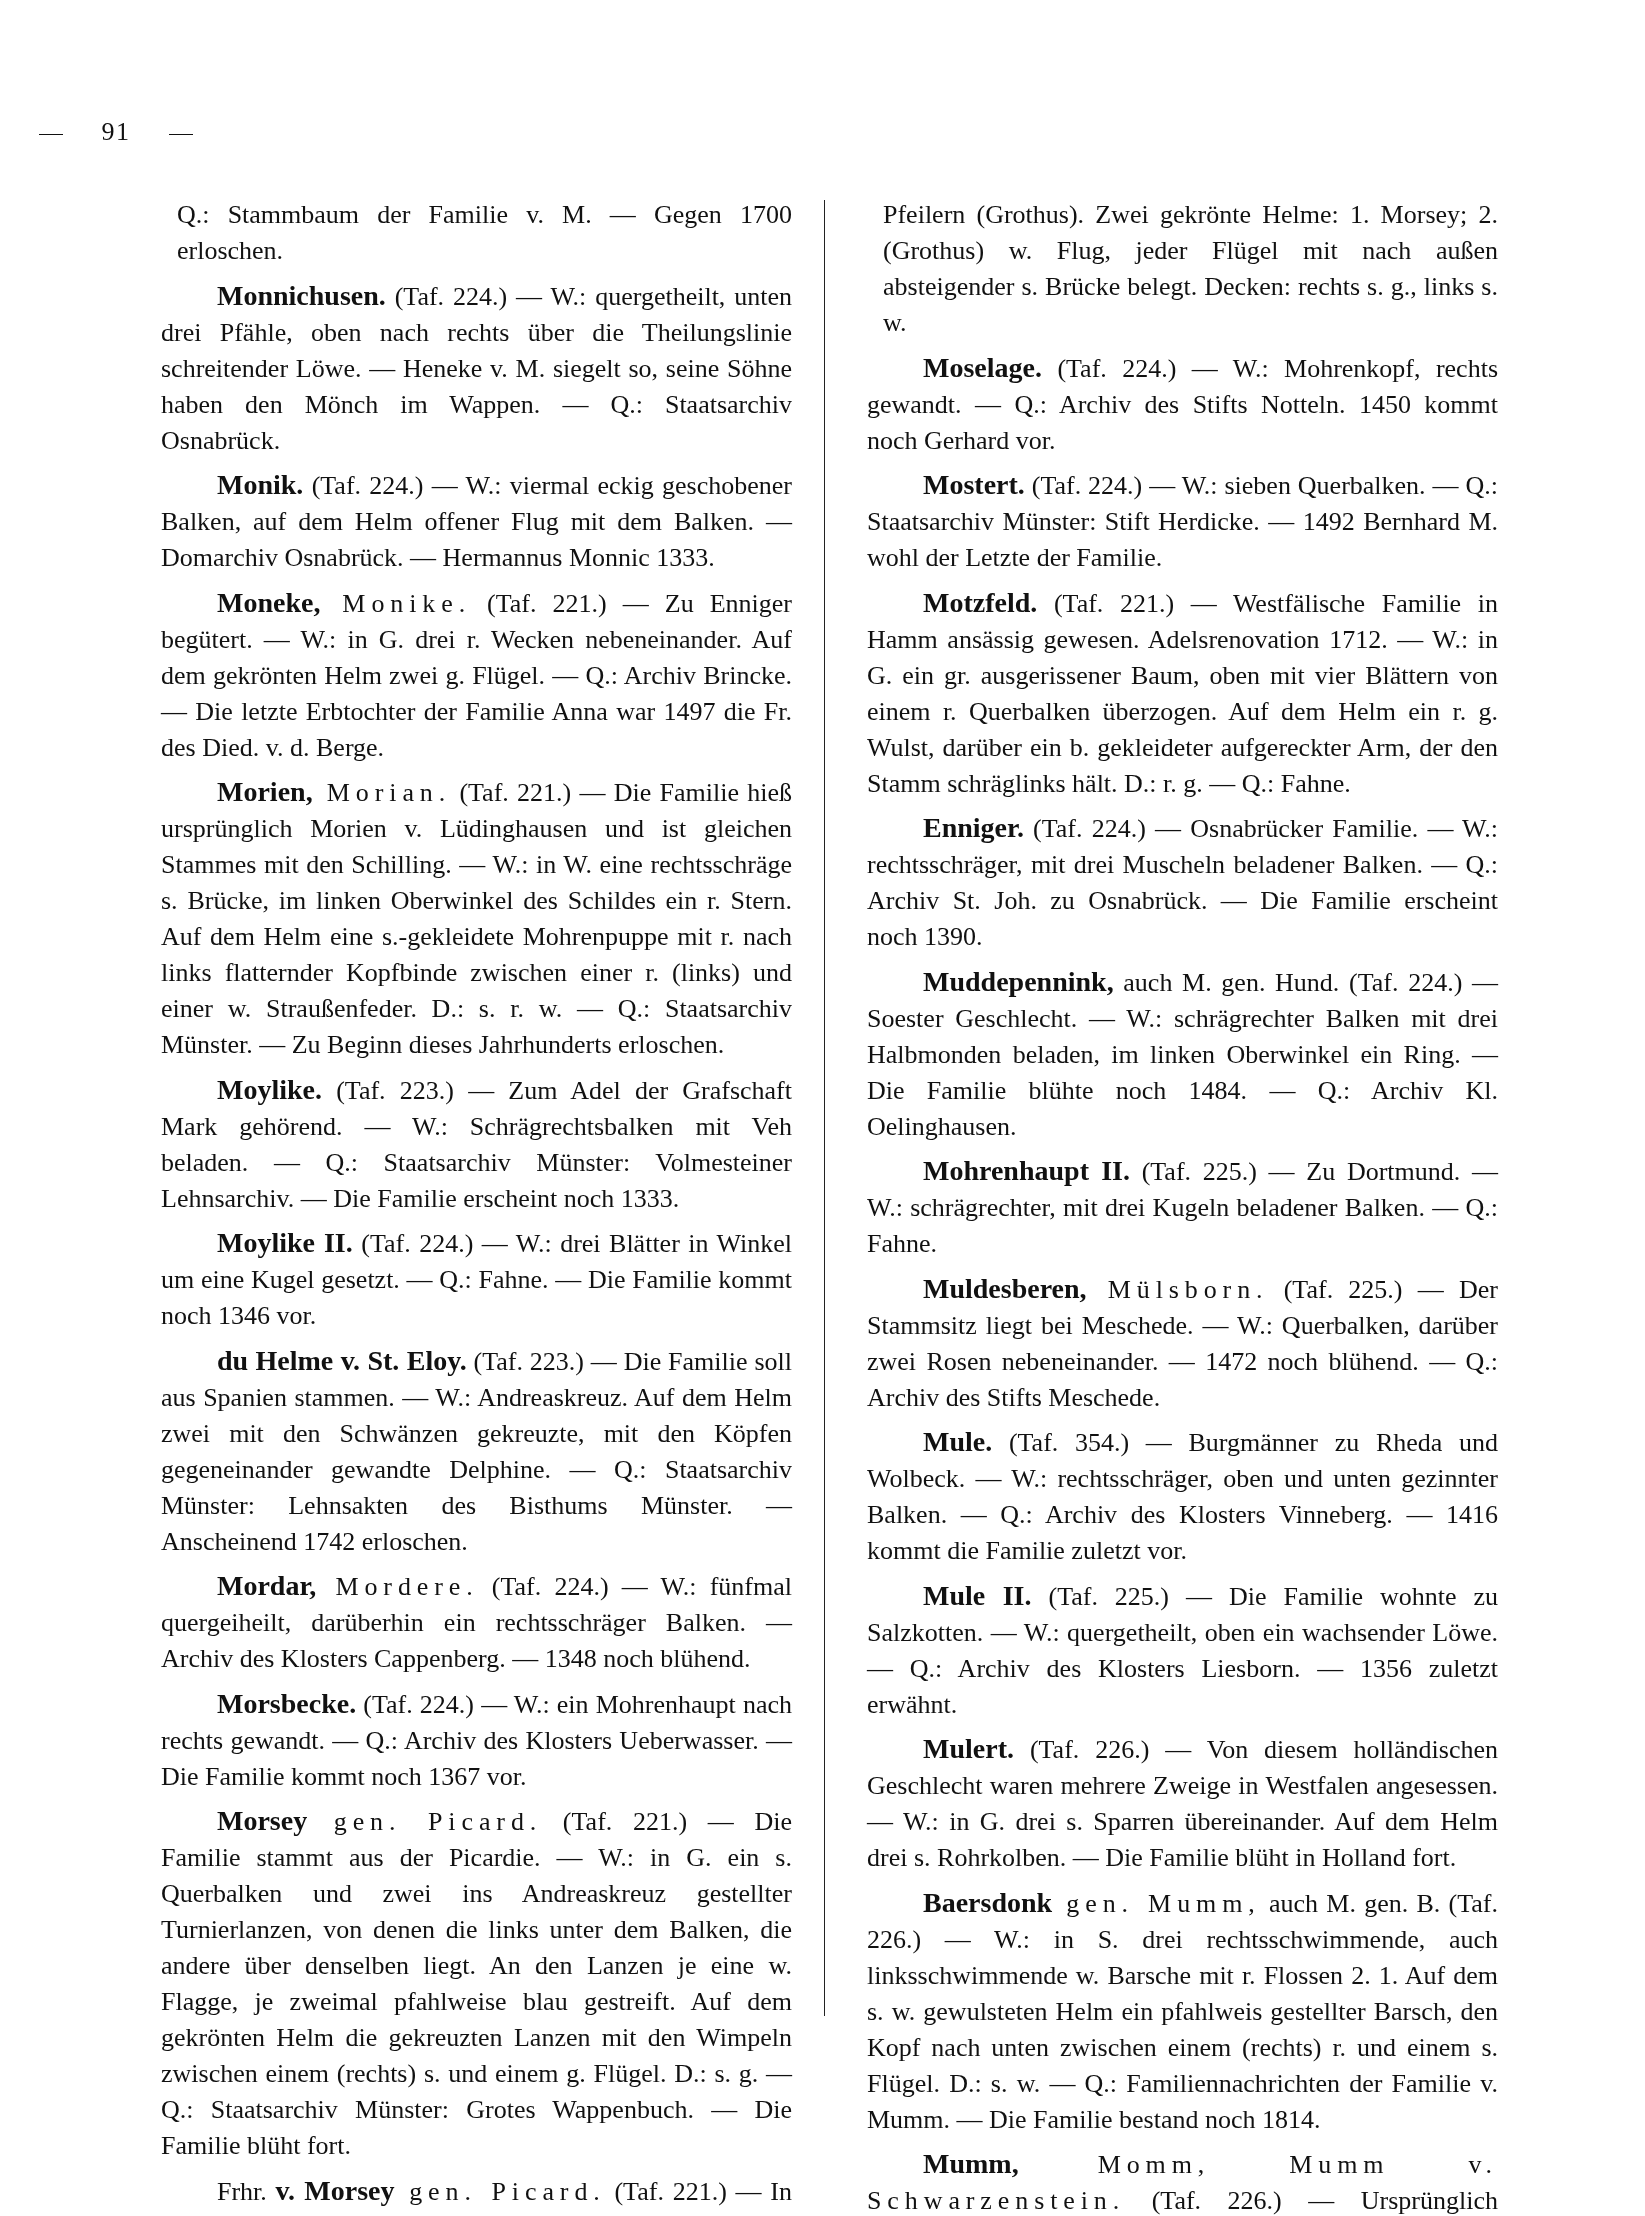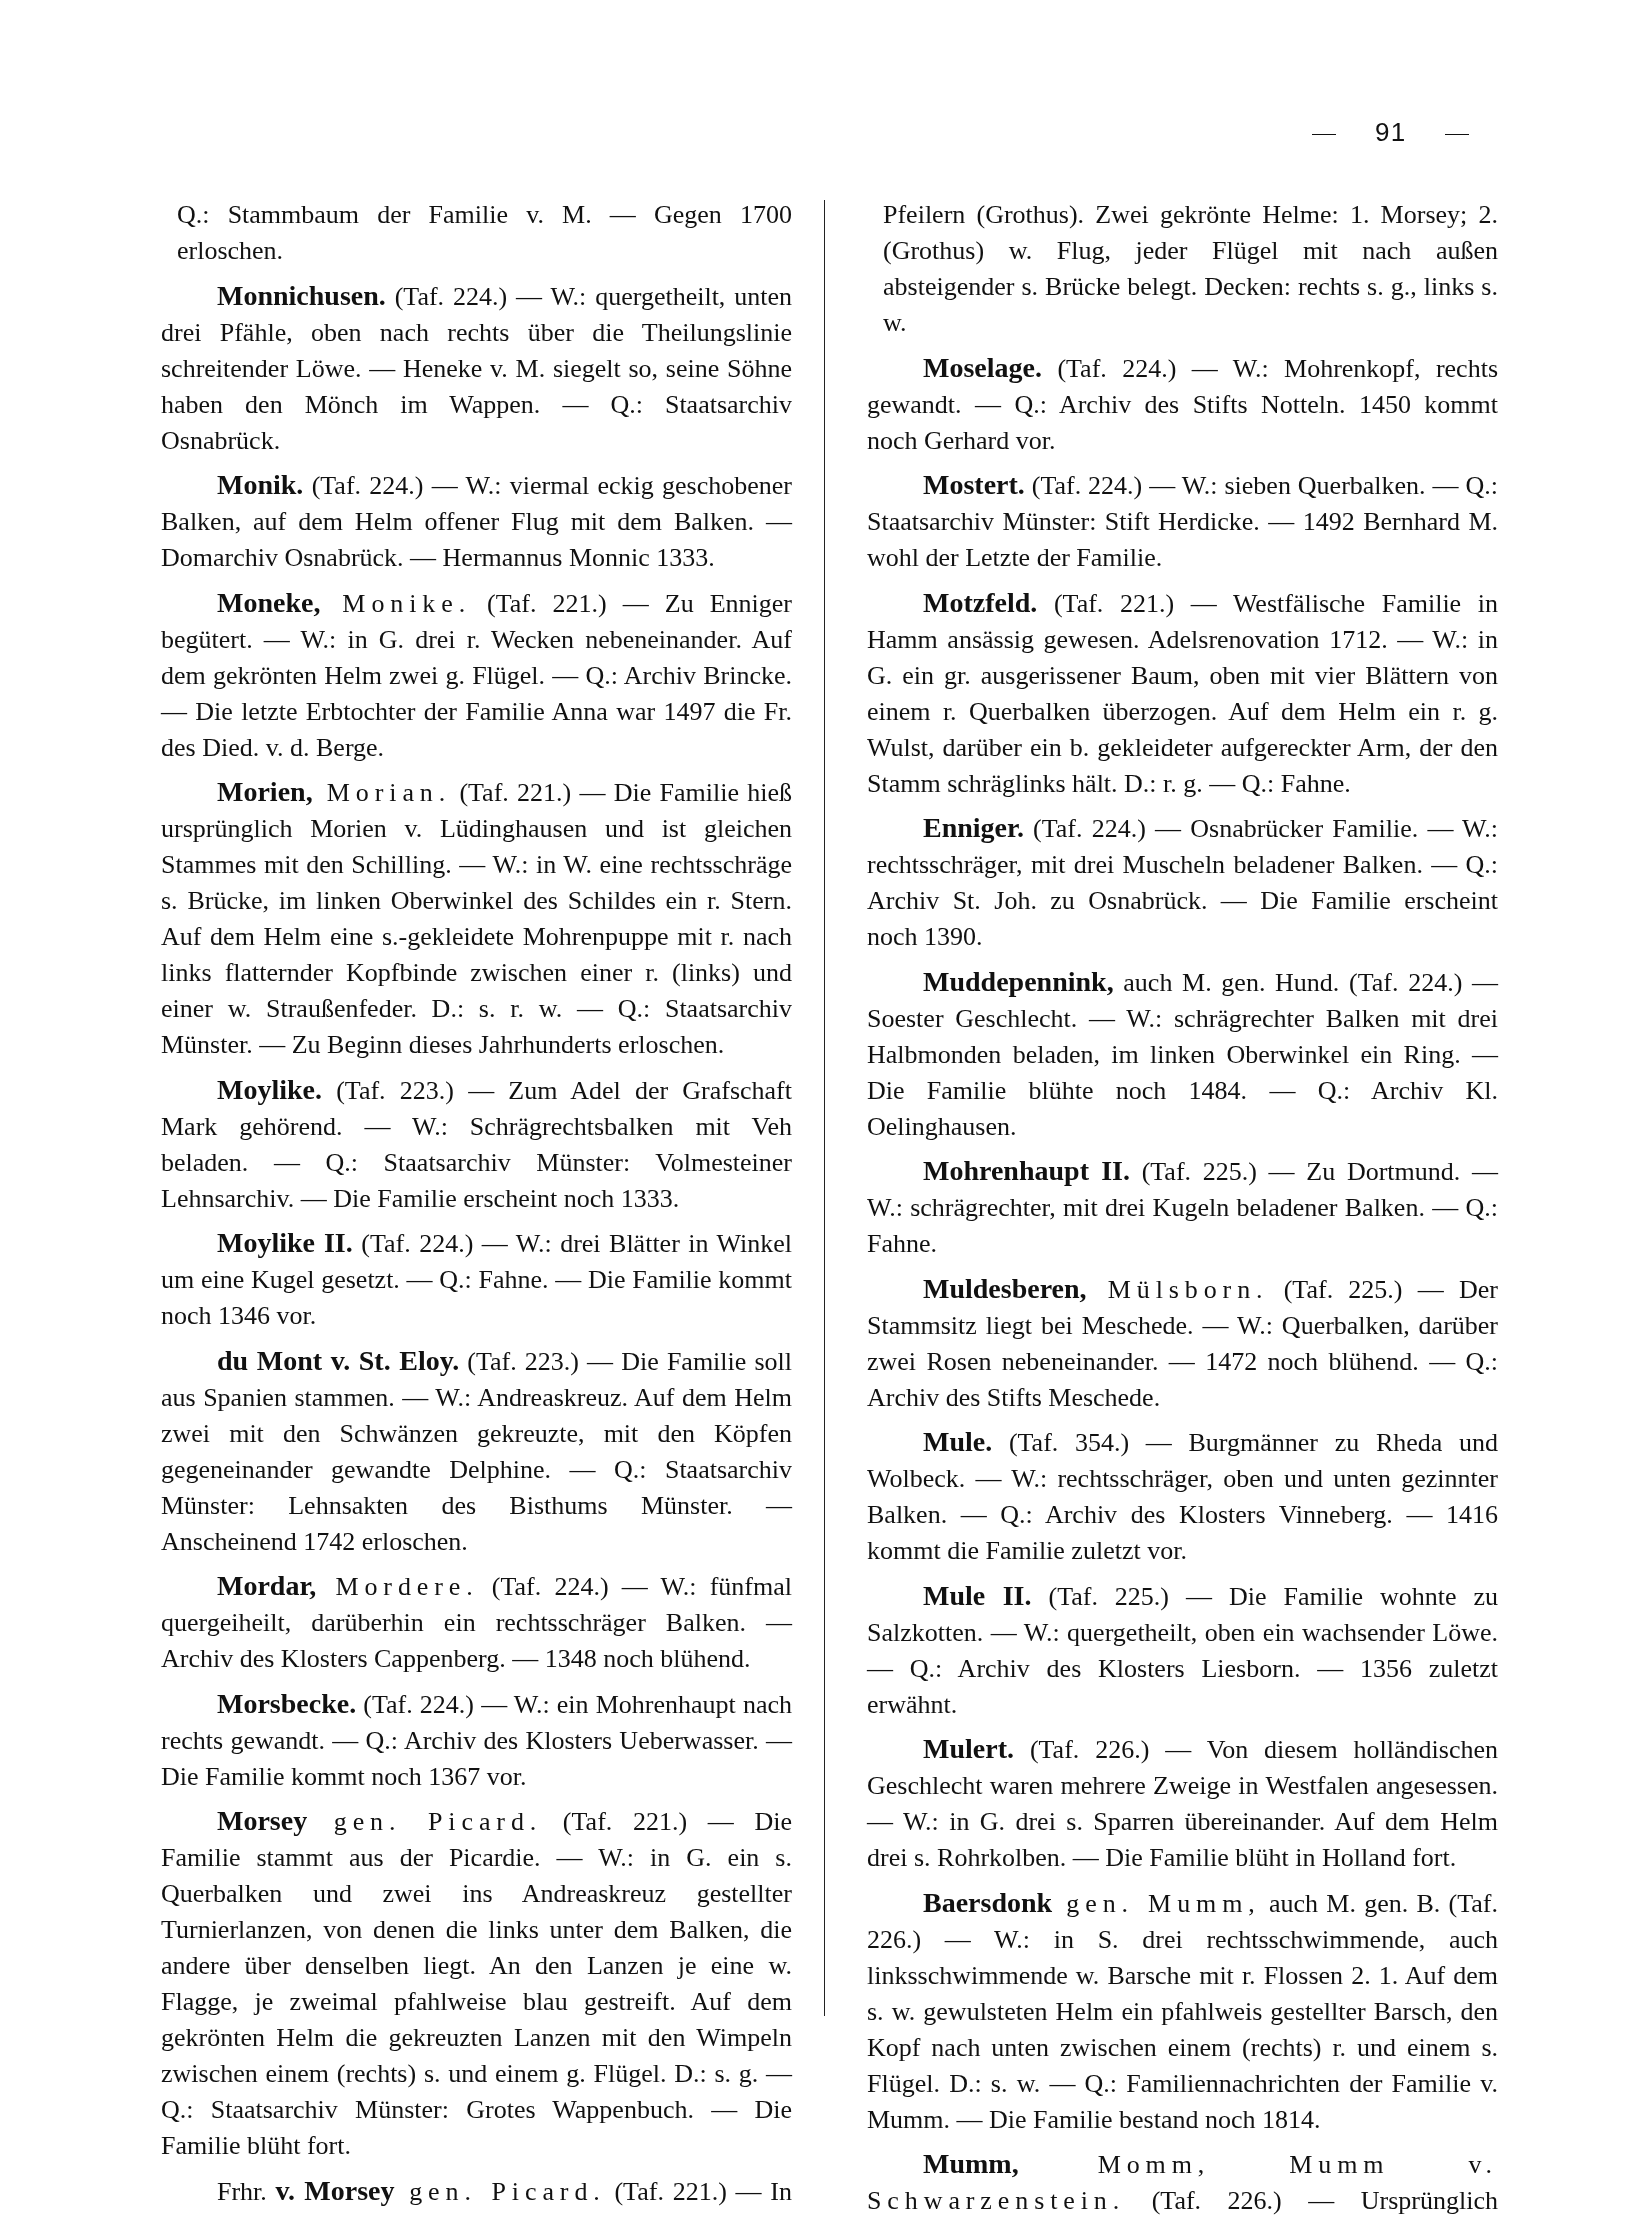--- a/index.html
+++ b/index.html
@@ -1,19 +1,19 @@
 <!DOCTYPE html>
 <html style="font-size:10.5px"><head>
 <meta charset="utf-8">
 <style>
   html, body { margin: 0; padding: 0; background: #ffffff; }
   body { width: 1645px; height: 2216px; position: relative; overflow: hidden;
          font-family: "DejaVu Serif", "Liberation Serif", serif; color: #111; }
-  .page-number { position: absolute; top: 117px; left: 0; width: 1508px; text-align: right;
-                 font-family: Liberation Sans, sans-serif; font-size: 26px; letter-spacing: 1.3px; }
+  .page-number { position: absolute; top: 117px; left: 0; width: 1508px; text-align: left;
+                 font-family: Liberation Serif, serif; font-size: 26px; letter-spacing: 1.3px; }
   .page-number .dash { display: inline-block; width: 23.6px; border-top: 1.3px solid #111; vertical-align: middle; margin: 0 39px; }
   .column { position: absolute; top: 197px; width: 631px; font-family: "Liberation Serif", serif;
             font-size: 26px; line-height: 36px; text-align: justify; hyphens: manual; }
   .col-left { left: 161px; }
   .col-right { left: 867px; }
   .divider { position: absolute; left: 824px; top: 200px; width: 1.3px; height: 1816px; background: #222; }
   .entry { margin: 0 0 8.5px 0; text-indent: 56px; }
   .entry.cont { text-indent: 0; margin-left: 16px; }
   .head { font-weight: bold; font-size: 28px; }
   .alt { letter-spacing: 5.9px; }
@@ -29,21 +29,21 @@
 <div class="divider"></div>
 
 <div class="column col-left">
   <p class="entry cont">Q.: Stammbaum der Familie v. M. — Gegen 1700 erloschen.</p>
   <p class="entry"><span class="prefix"></span><span class="head">Monnichusen.</span><span class="alt"></span><span> (Taf. 224.) — W.: quergetheilt, unten drei Pfähle, oben nach rechts über die Theilungs­linie schreitender Löwe. — Heneke v. M. siegelt so, seine Söhne haben den Mönch im Wappen. — Q.: Staats­archiv Osnabrück.</span></p>
   <p class="entry"><span class="prefix"></span><span class="head">Monik.</span><span class="alt"></span><span> (Taf. 224.) — W.: viermal eckig ge­schobener Balken, auf dem Helm offener Flug mit dem Balken. — Domarchiv Osnabrück. — Hermannus Monnic 1333.</span></p>
   <p class="entry"><span class="prefix"></span><span class="head">Moneke,</span><span class="alt"> Monike.</span><span> (Taf. 221.) — Zu Enniger begütert. — W.: in G. drei r. Wecken nebeneinander. Auf dem gekrönten Helm zwei g. Flügel. — Q.: Archiv Brincke. — Die letzte Erbtochter der Familie Anna war 1497 die Fr. des Died. v. d. Berge.</span></p>
   <p class="entry"><span class="prefix"></span><span class="head">Morien,</span><span class="alt"> Morian.</span><span> (Taf. 221.) — Die Familie hieß ursprünglich Morien v. Lüdinghausen und ist gleichen Stammes mit den Schilling. — W.: in W. eine rechtsschräge s. Brücke, im linken Oberwinkel des Schildes ein r. Stern. Auf dem Helm eine s.-gekleidete Mohrenpuppe mit r. nach links flatternder Kopfbinde zwischen einer r. (links) und einer w. Straußenfeder. D.: s. r. w. — Q.: Staatsarchiv Münster. — Zu Beginn dieses Jahrhunderts erloschen.</span></p>
   <p class="entry"><span class="prefix"></span><span class="head">Moylike.</span><span class="alt"></span><span> (Taf. 223.) — Zum Adel der Graf­schaft Mark gehörend. — W.: Schrägrechtsbalken mit Veh beladen. — Q.: Staatsarchiv Münster: Volmesteiner Lehnsarchiv. — Die Familie erscheint noch 1333.</span></p>
   <p class="entry"><span class="prefix"></span><span class="head">Moylike II.</span><span class="alt"></span><span> (Taf. 224.) — W.: drei Blätter in Winkel um eine Kugel gesetzt. — Q.: Fahne. — Die Familie kommt noch 1346 vor.</span></p>
-  <p class="entry"><span class="prefix"></span><span class="head">du Mont v. St. Eloy.</span><span class="alt"></span><span> (Taf. 223.) — Die Familie soll aus Spanien stammen. — W.: Andreas­kreuz. Auf dem Helm zwei mit den Schwänzen gekreuzte, mit den Köpfen gegeneinander gewandte Delphine. — Q.: Staatsarchiv Münster: Lehnsakten des Bisthums Münster. — Anscheinend 1742 erloschen.</span></p>
+  <p class="entry"><span class="prefix"></span><span class="head">du Helme v. St. Eloy.</span><span class="alt"></span><span> (Taf. 223.) — Die Familie soll aus Spanien stammen. — W.: Andreas­kreuz. Auf dem Helm zwei mit den Schwänzen gekreuzte, mit den Köpfen gegeneinander gewandte Delphine. — Q.: Staatsarchiv Münster: Lehnsakten des Bisthums Münster. — Anscheinend 1742 erloschen.</span></p>
   <p class="entry"><span class="prefix"></span><span class="head">Mordar,</span><span class="alt"> Mordere.</span><span> (Taf. 224.) — W.: fünf­mal quergeiheilt, darüberhin ein rechtsschräger Balken. — Archiv des Klosters Cappenberg. — 1348 noch blühend.</span></p>
   <p class="entry"><span class="prefix"></span><span class="head">Morsbecke.</span><span class="alt"></span><span> (Taf. 224.) — W.: ein Mohrenhaupt nach rechts gewandt. — Q.: Archiv des Klosters Ueberwasser. — Die Familie kommt noch 1367 vor.</span></p>
   <p class="entry"><span class="prefix"></span><span class="head">Morsey</span><span class="alt"> gen. Picard.</span><span> (Taf. 221.) — Die Familie stammt aus der Picardie. — W.: in G. ein s. Querbalken und zwei ins Andreaskreuz gestellter Turnierlanzen, von denen die links unter dem Balken, die andere über denselben liegt. An den Lanzen je eine w. Flagge, je zweimal pfahl­weise blau gestreift. Auf dem gekrönten Helm die gekreuzten Lanzen mit den Wimpeln zwischen einem (rechts) s. und einem g. Flügel. D.: s. g. — Q.: Staatsarchiv Münster: Grotes Wappenbuch. — Die Familie blüht fort.</span></p>
   <p class="entry"><span class="prefix">Frhr. </span><span class="head">v. Morsey</span><span class="alt"> gen. Picard.</span><span> (Taf. 221.) — In Oesterreich anerkannt. — W.: quadrirt: 1. 4. Morsey; 2. 3. in W. schrägrechte s. Brücke mit vier</span></p>
 </div>
 
 <div class="column col-right">
   <p class="entry cont">Pfeilern (Grothus). Zwei gekrönte Helme: 1. Morsey; 2. (Grothus) w. Flug, jeder Flügel mit nach außen absteigender s. Brücke belegt. Decken: rechts s. g., links s. w.</p>
   <p class="entry"><span class="head">Moselage.</span><span class="alt"></span><span> (Taf. 224.) — W.: Mohrenkopf, rechts gewandt. — Q.: Archiv des Stifts Notteln. 1450 kommt noch Gerhard vor.</span></p>
   <p class="entry"><span class="head">Mostert.</span><span class="alt"></span><span> (Taf. 224.) — W.: sieben Querbalken. — Q.: Staatsarchiv Münster: Stift Herdicke. — 1492 Bernhard M. wohl der Letzte der Familie.</span></p>

